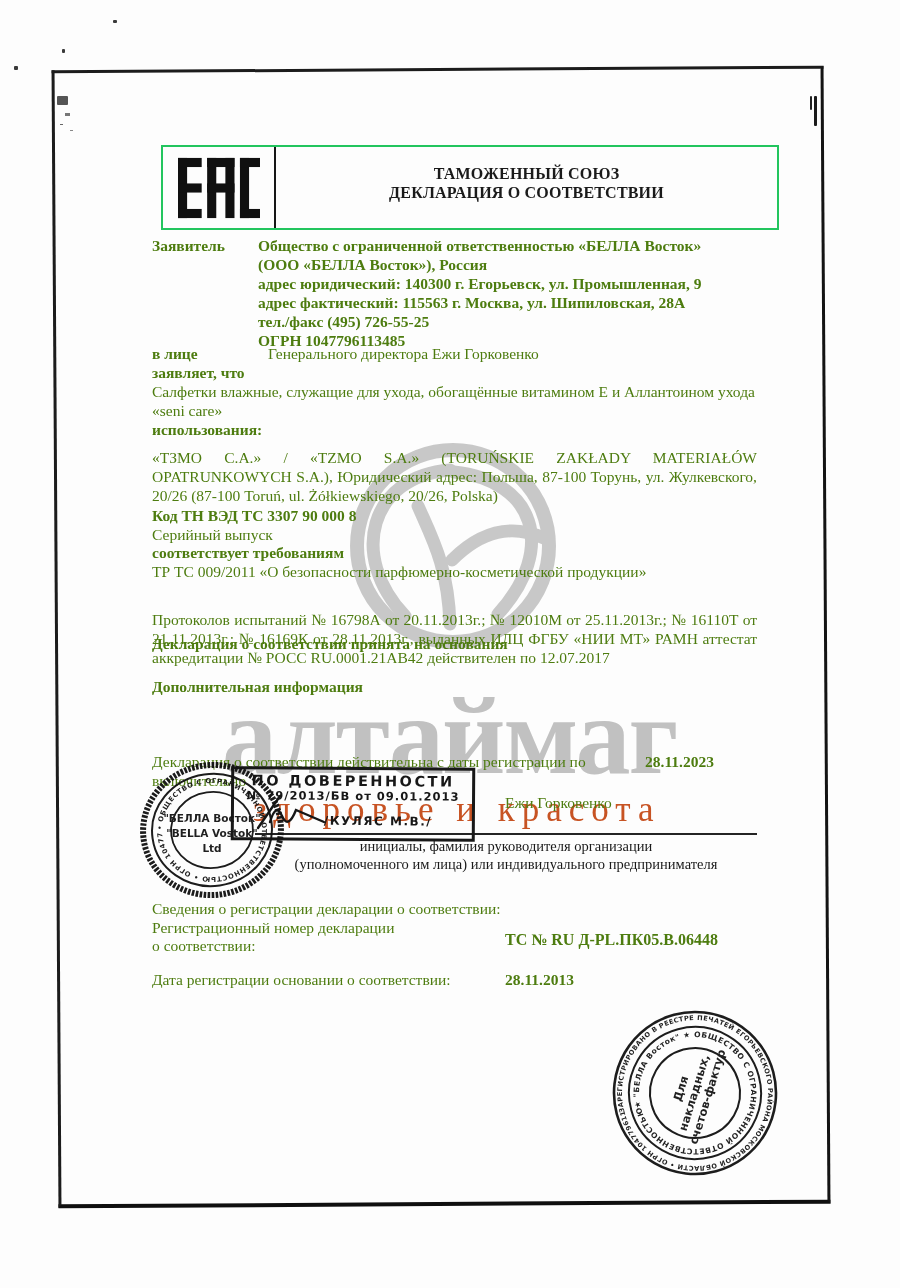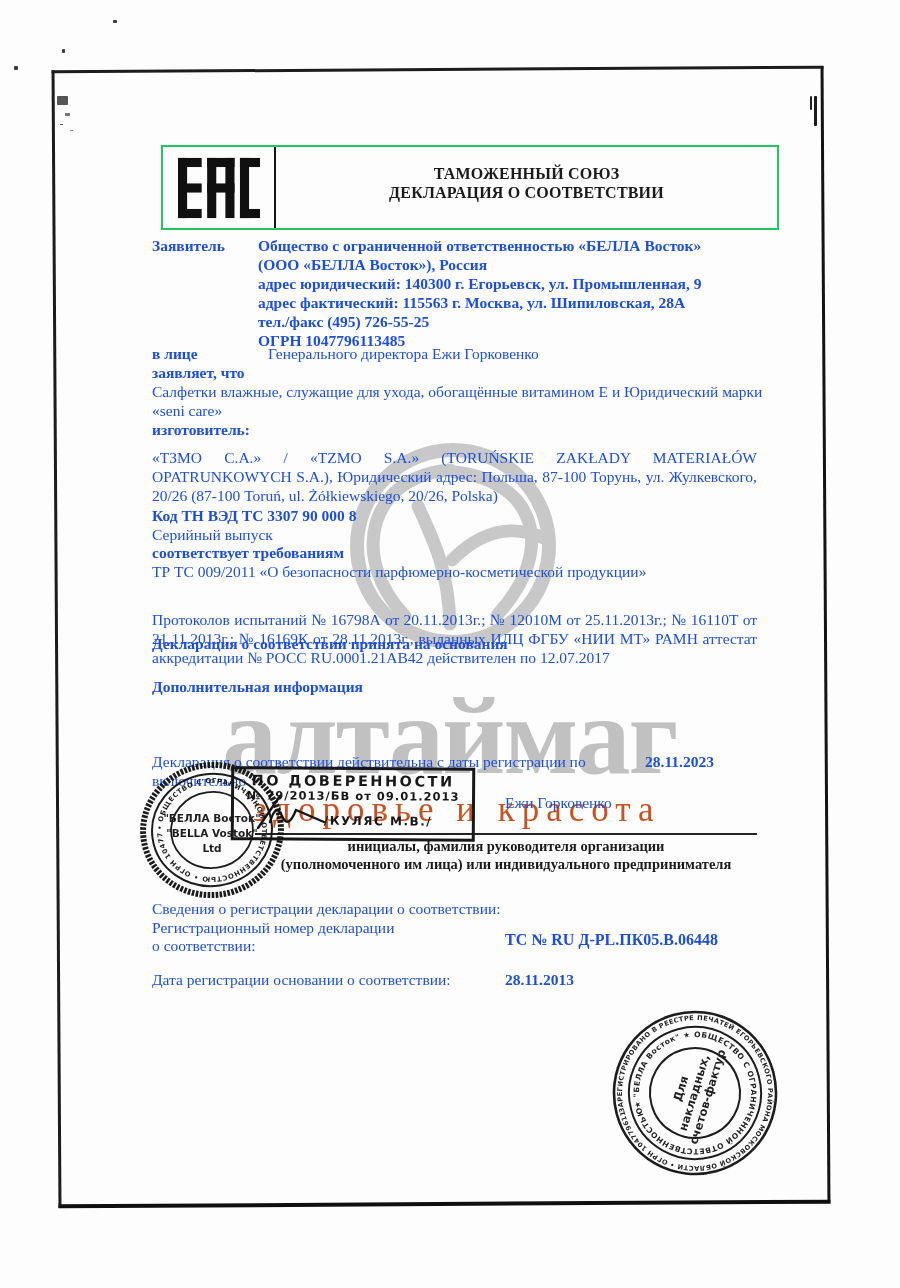--- a/index.html
+++ b/index.html
@@ -1,40 +1,40 @@
 <!DOCTYPE html>
 <html><head>
 <meta charset="utf-8">
 <style>
   html,body{margin:0;padding:0;background:#ffffff;}
   .page{position:relative;width:900px;height:1288px;background:#fdfdfd;overflow:hidden;
         font-family:"Liberation Serif","DejaVu Serif",serif;color:#1a1a1a;}
   .abs{position:absolute;}
-  .t{font-size:15.5px;line-height:19px;color:#1d4ed8;}
+  .t{font-size:15.5px;line-height:19px;color:#4d7c0f;}
   .bd{font-weight:700;}
   .jp{text-align:justify;width:605px;}
   .frame{left:55px;top:68px;width:766px;height:1131px;
          border-top:3px solid #1c1c1c;border-left:3px solid #1c1c1c;
          border-right:3px solid #141414;border-bottom:4px solid #0f0f0f;
          transform:rotate(-0.35deg);}
   .hdrbox{left:153px;top:145px;width:614px;height:81px;border:2px solid #22c55e;display:flex;margin-left:8px;}
   .eaccell{width:111px;border-right:2px solid #161616;display:flex;align-items:center;justify-content:center;}
   .titlecell{flex:1;text-align:center;padding-top:17px;}
   .titleline{font-size:16px;font-weight:700;line-height:19px;letter-spacing:.2px;}
   .wm-brand{left:222px;top:682px;font-family:Liberation Serif, serif;
             font-weight:700;font-size:110px;color:#b3b3b3;letter-spacing:-2px;opacity:.8;line-height:108px;}
   .wm-tag{left:253px;top:790px;font-family:Liberation Serif, serif;
           font-size:35px;color:#c2410c;letter-spacing:7px;opacity:.9;}
   .stamp-rect{left:231px;top:767px;width:238px;height:68px;border:3px solid #181818;
               transform:rotate(.4deg);font-family:"DejaVu Sans","Liberation Sans",sans-serif;color:#171717;}
   .sr1{margin-top:3px;text-align:center;font-size:14.5px;font-weight:700;letter-spacing:2.5px;}
   .sr2{text-align:center;font-size:11.5px;font-weight:700;letter-spacing:1px;}
   .sr3{position:absolute;left:90px;top:44px;font-size:12px;font-weight:700;letter-spacing:1.5px;}
   .sigline{left:255px;top:833px;width:502px;border-top:2px solid #242424;}
-  .caps{left:255px;top:837px;width:502px;text-align:center;font-size:14.5px;line-height:18px;font-weight:bold;}
+  .caps{left:255px;top:837px;width:502px;text-align:center;font-size:14.5px;line-height:18px;}
   .speck{background:#3a3a3a;border-radius:1px;}
   svg text{fill:#161616;}
 </style>
 </head>
 <body>
 
 <div class="page">
 
   <svg class="abs" style="left:330px;top:428px;opacity:.8" width="250" height="240" viewBox="0 0 250 240" xmlns="http://www.w3.org/2000/svg">
     <g fill="none" stroke="#bcbcbc" stroke-width="13" stroke-linecap="round">
@@ -85,23 +85,23 @@
   <div class="abs t bd" style="left:258px;top:236px;">Общество с ограниченной ответственностью «БЕЛЛА Восток»</div>
   <div class="abs t bd" style="left:258px;top:255px;">(ООО «БЕЛЛА Восток»), Россия</div>
   <div class="abs t bd" style="left:258px;top:274px;">адрес юридический: 140300 г. Егорьевск, ул. Промышленная, 9</div>
   <div class="abs t bd" style="left:258px;top:293px;">адрес фактический: 115563 г. Москва, ул. Шипиловская, 28А</div>
   <div class="abs t bd" style="left:258px;top:312px;">тел./факс (495) 726-55-25</div>
   <div class="abs t bd" style="left:258px;top:331px;">ОГРН 1047796113485</div>
 
   <div class="abs t bd" style="left:152px;top:344px;">в лице</div>
   <div class="abs t" style="left:268px;top:344px;">Генерального директора Ежи Горковенко</div>
   <div class="abs t bd" style="left:152px;top:363px;">заявляет, что</div>
-  <div class="abs t" style="left:152px;top:382px;">Салфетки влажные, служащие для ухода, обогащённые витамином Е и Юридический марки</div>
+  <div class="abs t" style="left:152px;top:382px;">Салфетки влажные, служащие для ухода, обогащённые витамином Е и Аллантоином ухода</div>
   <div class="abs t" style="left:152px;top:401px;">«seni care»</div>
-  <div class="abs t bd" style="left:152px;top:420px;">изготовитель:</div>
+  <div class="abs t bd" style="left:152px;top:420px;">использования:</div>
   <div class="abs t jp" style="left:152px;top:448px;">«ТЗМО С.А.» / «TZMO S.A.» (TORUŃSKIE ZAKŁADY MATERIAŁÓW OPATRUNKOWYCH S.A.), Юридический адрес: Польша,  87-100 Торунь, ул. Жулкевского, 20/26  (87-100 Toruń, ul. Żółkiewskiego, 20/26, Polska)</div>
 
   <div class="abs t bd" style="left:152px;top:506px;">Код ТН ВЭД ТС 3307 90 000 8</div>
   <div class="abs t" style="left:152px;top:525px;">Серийный выпуск</div>
   <div class="abs t bd" style="left:152px;top:543px;">соответствует требованиям</div>
   <div class="abs t" style="left:152px;top:562px;">ТР ТС 009/2011 «О безопасности парфюмерно-косметической продукции»</div>
 
   <div class="abs t bd" style="left:152px;top:591px;margin-top:43px;">Декларация о соответствии принята на основания</div>
   <div class="abs t jp" style="left:152px;top:610px;">Протоколов испытаний № 16798А от 20.11.2013г.; № 12010М от 25.11.2013г.; № 16110Т от 21.11.2013г.; № 16169К от 28.11.2013г., выданных ИЛЦ ФГБУ «НИИ МТ» РАМН аттестат аккредитации № РОСС RU.0001.21АВ42 действителен по 12.07.2017</div>
 

